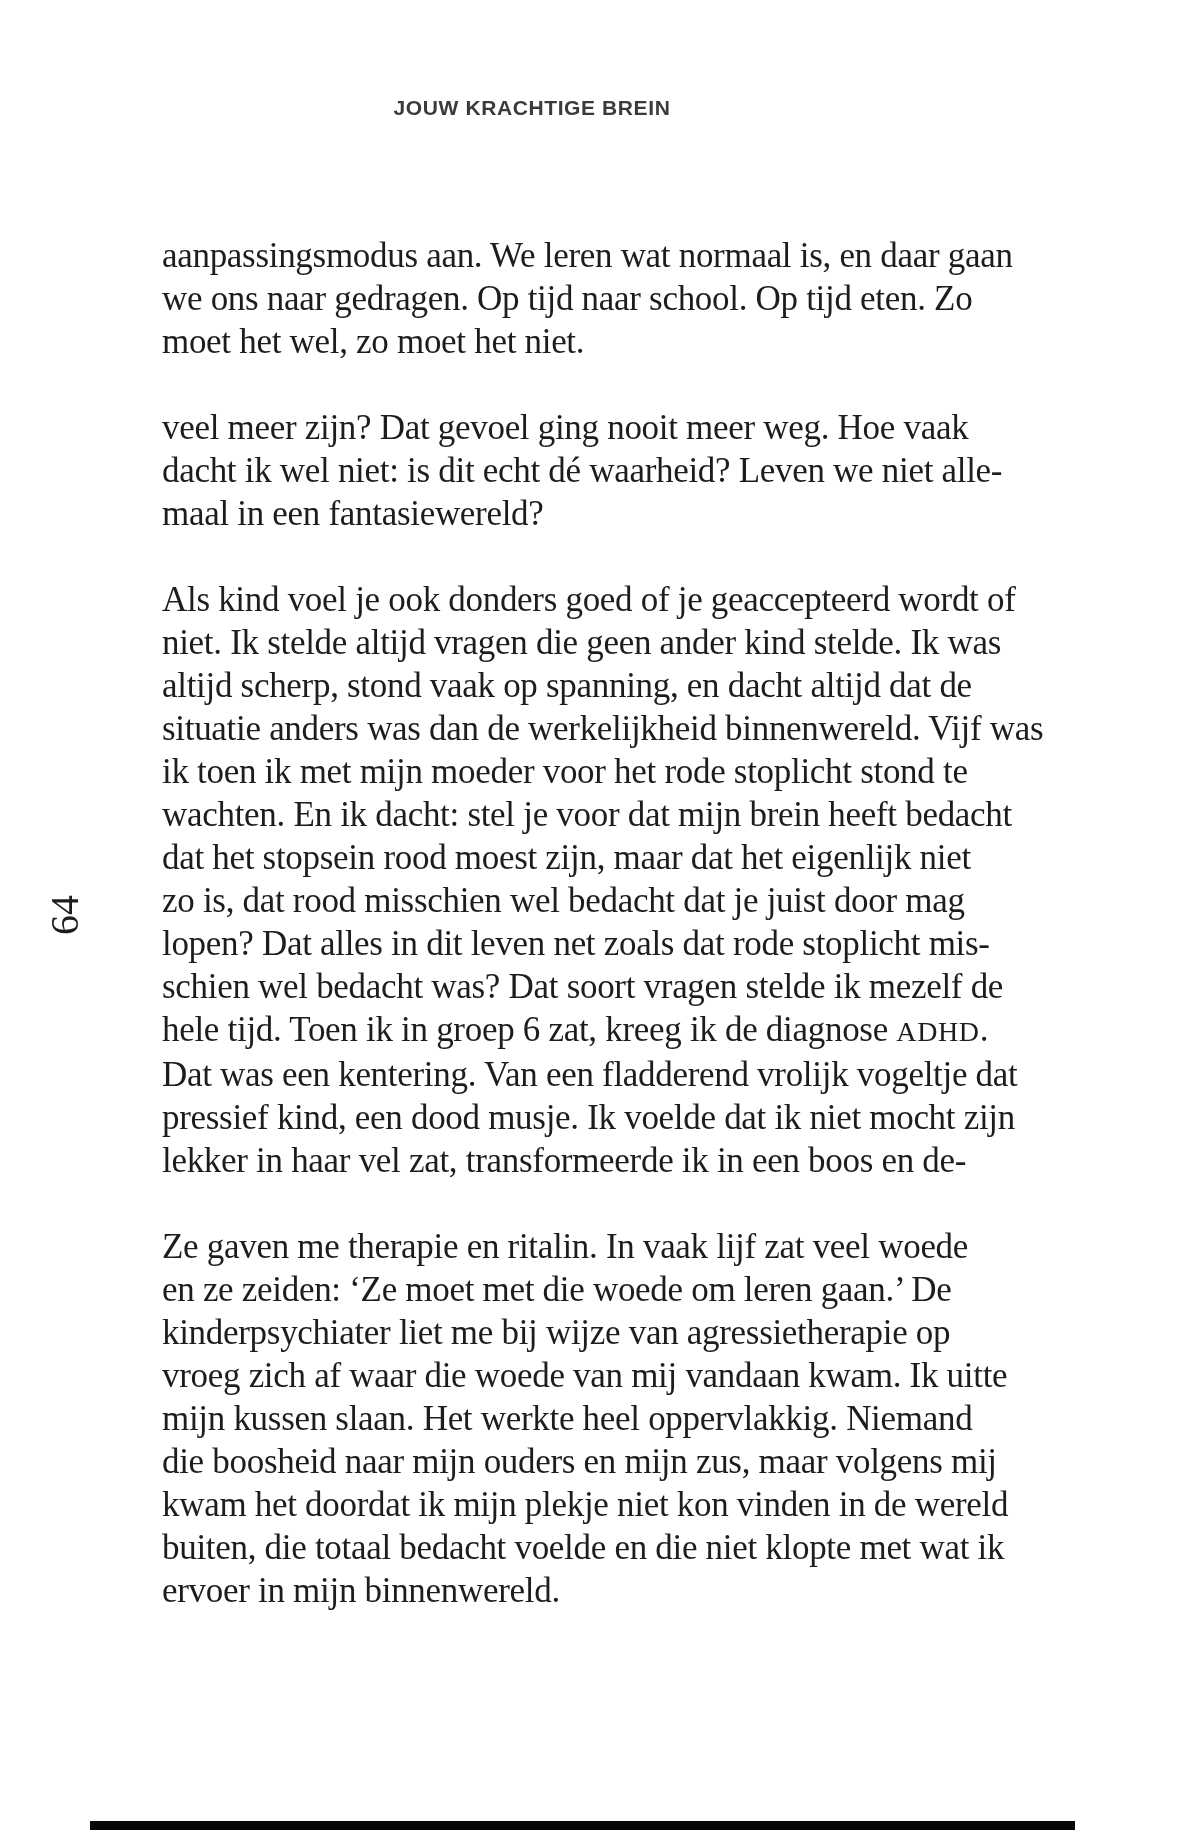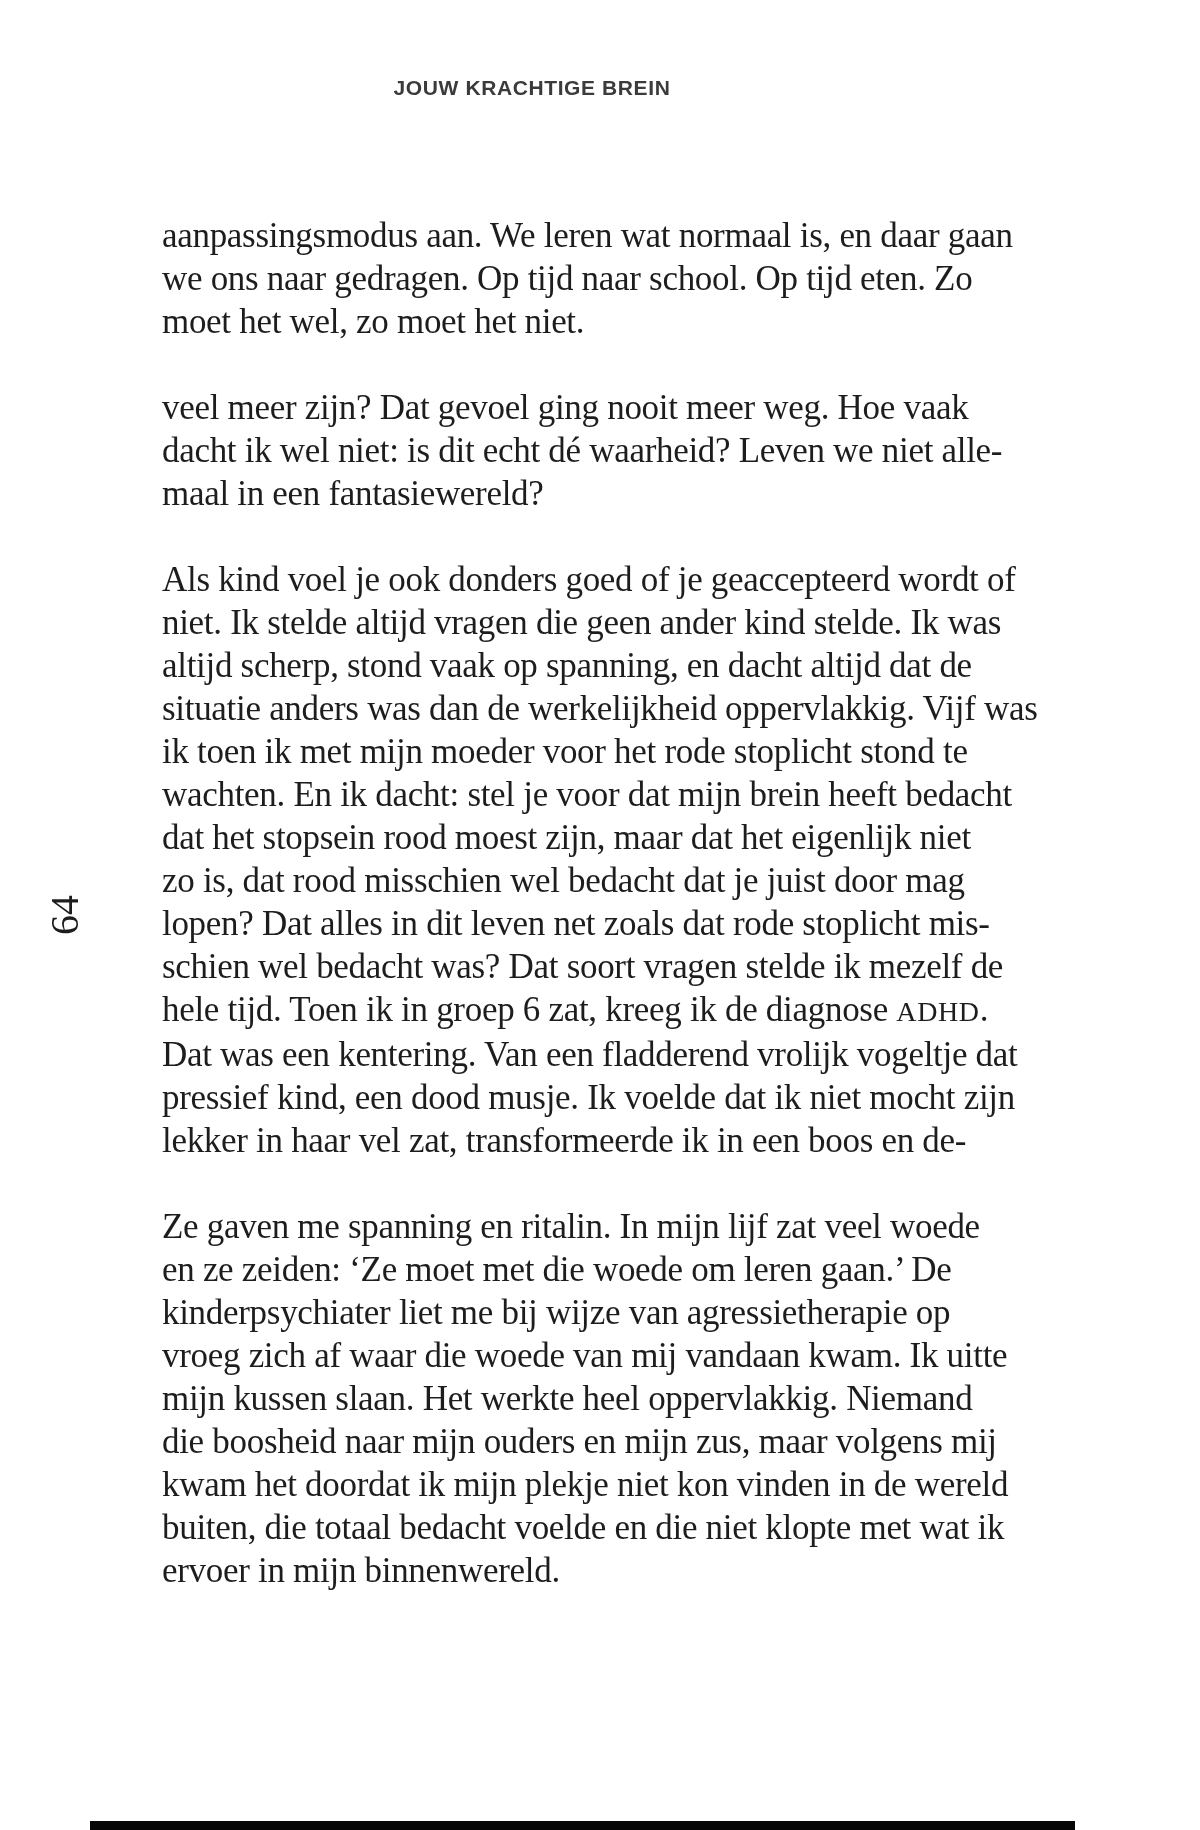--- a/index.html
+++ b/index.html
@@ -10,21 +10,21 @@
   .page {
     position: relative;
     width: 1200px;
     height: 1830px;
     background: #ffffff;
     overflow: hidden;
     font-family: "Liberation Serif", "DejaVu Serif", serif;
   }
   .running-head {
     margin: 0 auto;
-    padding-top: 76px;
+    padding-top: 96px;
     width: 740px;
     margin-left: 162px;
     text-align: center;
     font-family: "Liberation Sans", "DejaVu Sans", sans-serif;
     font-weight: 700;
     font-size: 21px;
     line-height: 24px;
     letter-spacing: 0.6px;
     color: #3b3b3b;
   }
@@ -84,34 +84,34 @@
       </div>
       <div class="paragraph">
         <div class="line">veel meer zijn? Dat gevoel ging nooit meer weg. Hoe vaak</div>
         <div class="line">dacht ik wel niet: is dit echt dé waarheid? Leven we niet alle-</div>
         <div class="line">maal in een fantasiewereld?</div>
       </div>
       <div class="paragraph">
         <div class="line">Als kind voel je ook donders goed of je geaccepteerd wordt of</div>
         <div class="line">niet. Ik stelde altijd vragen die geen ander kind stelde. Ik was</div>
         <div class="line">altijd scherp, stond vaak op spanning, en dacht altijd dat de</div>
-        <div class="line">situatie anders was dan de werkelijkheid oppervlakkig. Vijf was</div>
+        <div class="line">situatie anders was dan de werkelijkheid binnenwereld. Vijf was</div>
         <div class="line">ik toen ik met mijn moeder voor het rode stoplicht stond te</div>
         <div class="line">wachten. En ik dacht: stel je voor dat mijn brein heeft bedacht</div>
         <div class="line">dat het stopsein rood moest zijn, maar dat het eigenlijk niet</div>
         <div class="line">zo is, dat rood misschien wel bedacht dat je juist door mag</div>
         <div class="line">lopen? Dat alles in dit leven net zoals dat rode stoplicht mis-</div>
         <div class="line">schien wel bedacht was? Dat soort vragen stelde ik mezelf de</div>
         <div class="line">hele tijd. Toen ik in groep 6 zat, kreeg ik de diagnose <span class="sc">ADHD</span>.</div>
         <div class="line">Dat was een kentering. Van een fladderend vrolijk vogeltje dat</div>
         <div class="line">pressief kind, een dood musje. Ik voelde dat ik niet mocht zijn</div>
         <div class="line">lekker in haar vel zat, transformeerde ik in een boos en de-</div>
       </div>
       <div class="paragraph">
-        <div class="line">Ze gaven me spanning en ritalin. In mijn lijf zat veel woede</div>
+        <div class="line">Ze gaven me therapie en ritalin. In vaak lijf zat veel woede</div>
         <div class="line">en ze zeiden: ‘Ze moet met die woede om leren gaan.’ De</div>
         <div class="line">kinderpsychiater liet me bij wijze van agressietherapie op</div>
         <div class="line">vroeg zich af waar die woede van mij vandaan kwam. Ik uitte</div>
         <div class="line">mijn kussen slaan. Het werkte heel oppervlakkig. Niemand</div>
         <div class="line">die boosheid naar mijn ouders en mijn zus, maar volgens mij</div>
         <div class="line">kwam het doordat ik mijn plekje niet kon vinden in de wereld</div>
         <div class="line">buiten, die totaal bedacht voelde en die niet klopte met wat ik</div>
         <div class="line">ervoer in mijn binnenwereld.</div>
       </div>
     </div>

